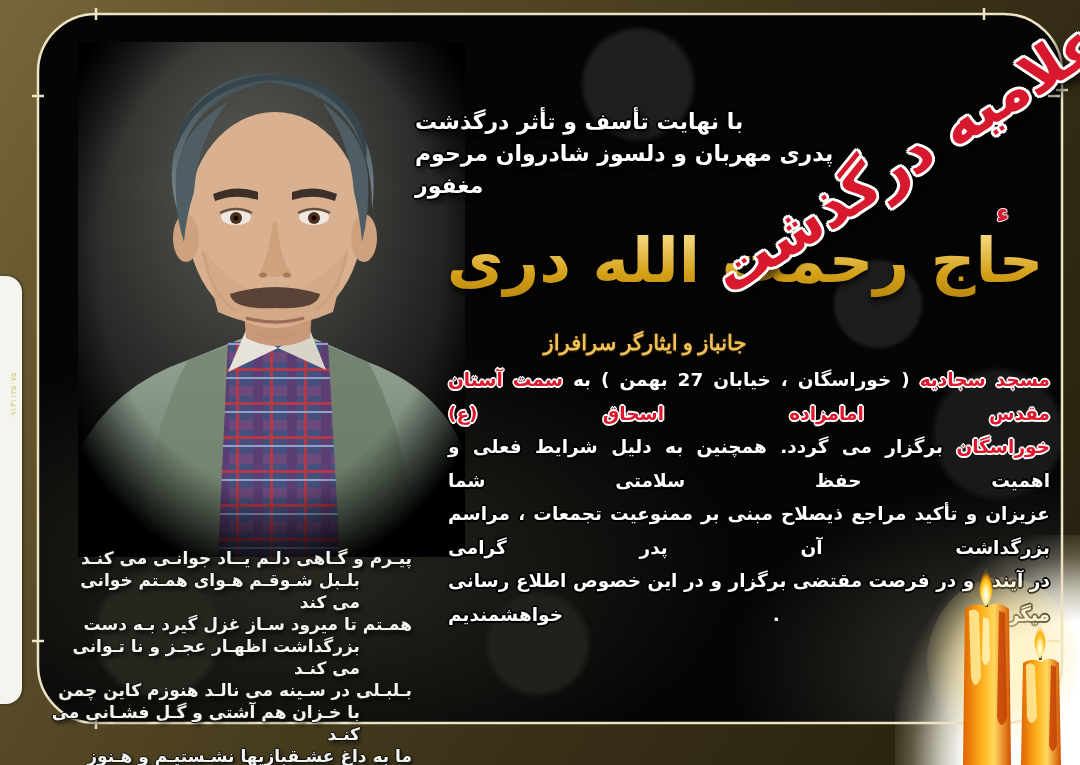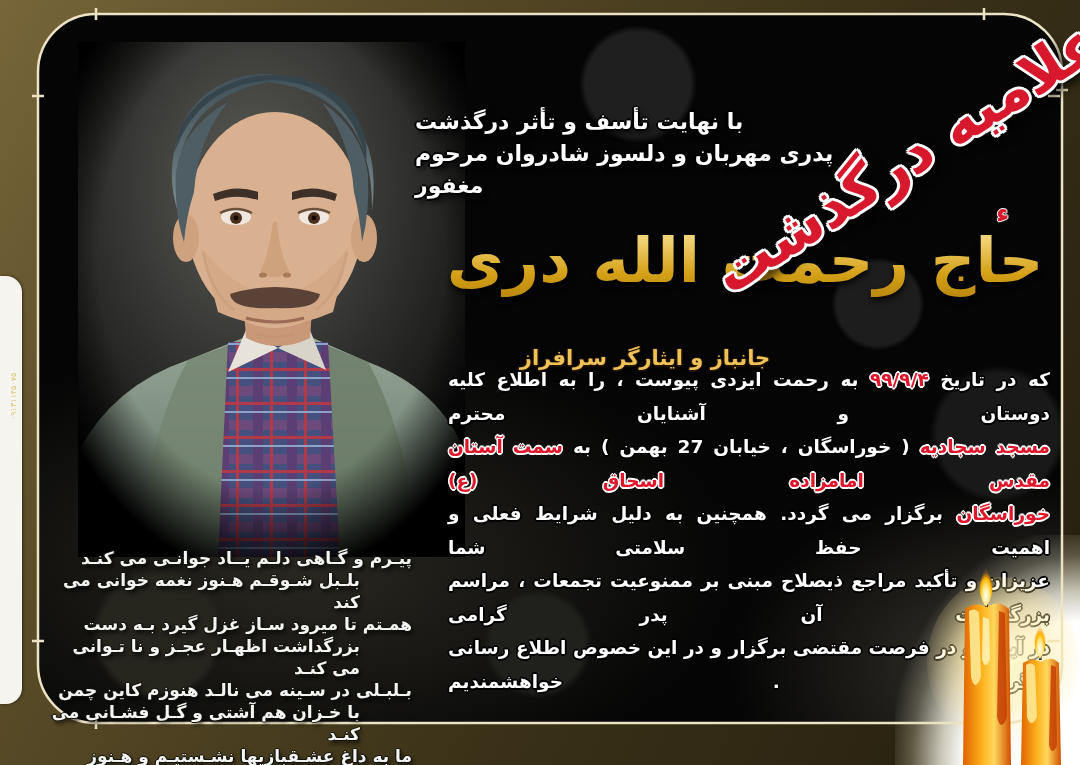--- a/index.html
+++ b/index.html
@@ -37,23 +37,23 @@
   .condolence{position:absolute;left:415px;top:106px;width:440px;text-align:left;z-index:8;
     color:#fff;font-weight:bold;font-size:22px;line-height:32px;
     text-shadow:2px 0 0 #000,-2px 0 0 #000,0 2px 0 #000,0 -2px 0 #000,3px 4px 6px rgba(0,0,0,.9);}
   .name{position:absolute;left:430px;top:196px;width:630px;text-align:center;z-index:8;
     font-size:62px;font-weight:bold;line-height:130px;white-space:nowrap;
     background:linear-gradient(180deg,#fff3b0 0%,#f0d070 35%,#d4a017 60%,#9a6c06 100%);
     -webkit-background-clip:text;background-clip:text;color:transparent;
     filter:drop-shadow(0 4px 3px rgba(0,0,0,.75));}
   .name-accent{position:absolute;left:996px;top:198px;z-index:9;color:#d8182c;font-size:26px;font-weight:bold;
     text-shadow:1px 0 0 #fff,-1px 0 0 #fff,0 1px 0 #fff,0 -1px 0 #fff;}
-  .subtitle{position:absolute;left:450px;top:346px;width:390px;text-align:center;z-index:8;
+  .subtitle{position:absolute;left:450px;top:331px;width:390px;text-align:center;z-index:8;
     color:#efc258;font-weight:bold;font-size:21px;
-    text-shadow:1.5px 0 0 #201200,-1.5px 0 0 #201200,0 1.5px 0 #201200,0 -1.5px 0 #201200,2px 3px 4px rgba(0,0,0,.9);}
+    text-shadow:1.5px 0 0 #201200,-1.5px 0 0 #201200,0 1.5px 0 #201200,0 -1.5px 0 #201200,2px 3px 4px rgba(0,0,0,.9);font-family:Liberation Serif, serif;}
   
   .body-wrap{position:absolute;left:448px;top:363px;width:602px;z-index:8;direction:rtl;}
   .body-line{font-size:18.5px;font-weight:bold;line-height:33.5px;text-align:justify;text-align-last:justify;white-space:nowrap;}
   .seg{white-space:normal;}
   .seg-white{color:#ffffff;
     text-shadow:1.8px 0 0 #000,-1.8px 0 0 #000,0 1.8px 0 #000,0 -1.8px 0 #000,1.2px 1.2px 0 #000,-1.2px -1.2px 0 #000,1.2px -1.2px 0 #000,-1.2px 1.2px 0 #000;}
   .seg-red{color:#e0172c;
     text-shadow:1.6px 0 0 #fff,-1.6px 0 0 #fff,0 1.6px 0 #fff,0 -1.6px 0 #fff,1px 1px 0 #fff,-1px -1px 0 #fff,1px -1px 0 #fff,-1px 1px 0 #fff;}
   
   .poem{position:absolute;left:48px;top:547px;width:398px;z-index:8;direction:rtl;}
@@ -174,32 +174,31 @@
     <div>با نهایت تأسف و تأثر درگذشت</div>
     <div>پدری مهربان و دلسوز شادروان مرحوم مغفور</div>
   </div>
 
   <div class="name">حاج رحمت الله دری</div>
   <div class="name-accent">ء</div>
   <div class="subtitle">جانباز و ایثارگر سرافراز</div>
 
   <div class="body-wrap">
     <div id="body-lines">
-        <div class="body-line"><span class="seg seg-white">که در تاریخ </span><span class="seg seg-red">۹۹/۹/۴</span><span class="seg seg-white"> به رحمت ایزدی پیوست ، را به اطلاع کلیه دوستان و آشنایان محترم</span></div>
         <div class="body-line"><span class="seg seg-red">مسجد سجادیه</span><span class="seg seg-white"> ( خوراسگان ، خیابان 27 بهمن ) به </span><span class="seg seg-red">سمت آستان مقدس امامزاده اسحاق (ع)</span></div>
         <div class="body-line"><span class="seg seg-red">خوراسگان</span><span class="seg seg-white"> برگزار می گردد.  همچنین  به دلیل شرایط فعلی و اهمیت حفظ سلامتی شما</span></div>
         <div class="body-line"><span class="seg seg-white">عزیزان و تأکید مراجع ذیصلاح مبنی بر ممنوعیت تجمعات ، مراسم بزرگداشت آن پدر گرامی</span></div>
         <div class="body-line"><span class="seg seg-white">در آینده و در فرصت مقتضی برگزار و در این خصوص اطلاع رسانی میگردد . خواهشمندیم</span></div>
       </div>
 
   </div>
 
   <div class="poem" id="poem-lines">
       <div class="poem-line">پیـرم و گـاهی دلـم یــاد جوانـی می کنـد</div>
-      <div class="poem-line">بلـبل شـوقـم هـنوز نغمه خوانی می کند</div>
+      <div class="poem-line">بلـبل شـوقـم هـوای همـتم خوانی می کند</div>
       <div class="poem-line">همـتم تا میرود سـاز غزل گیرد بـه دست</div>
       <div class="poem-line">بزرگداشت اظهـار عجـز و نا تـوانی می کنـد</div>
       <div class="poem-line">بـلبـلی در سـینه می نالـد هنوزم کاین چمن</div>
       <div class="poem-line">با خـزان هم آشتی و گـل فشـانی می کنـد</div>
       <div class="poem-line">ما به داغ عشـقبازیها نشـستیـم و هـنوز</div>
     </div>
 
   <svg class="candles" width="155" height="198" viewBox="0 0 155 198">
     <defs>
       <radialGradient id="glow" cx="50%" cy="45%" r="55%">

